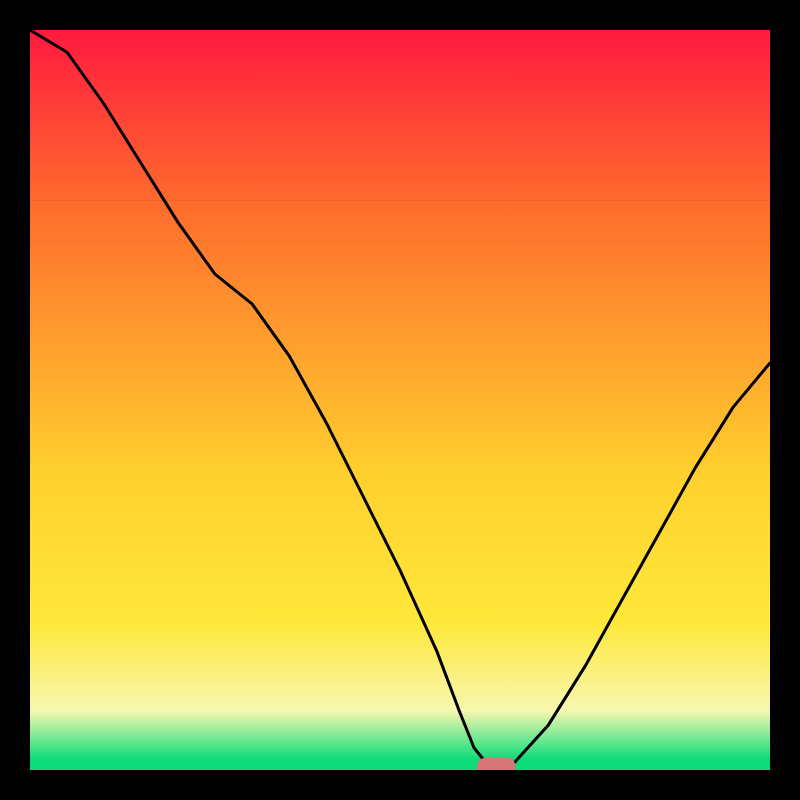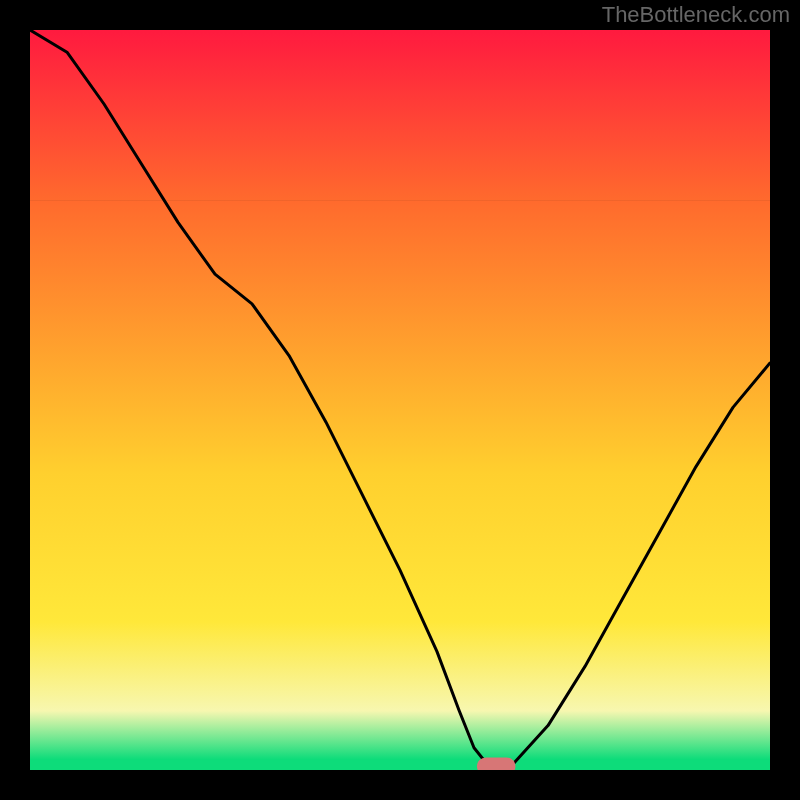--- a/index.html
+++ b/index.html
@@ -35,21 +35,20 @@
   .plot-svg {
     position: absolute;
     left: 0;
     top: 0;
   }
 </style>
 </head>
 <body>
 
 <div class="wrap">
-  <div class="watermark">TheBottleneck.com</div>
   <div class="plot">
     <svg id="plotSvg" class="plot-svg" width="740" height="740" viewBox="0 0 740 740">
         <defs>
           <linearGradient id="grad0" x1="0" y1="0" x2="0" y2="1">
             <stop offset="0%" stop-color="#ff1a3f"></stop>
             <stop offset="100%" stop-color="#ff6a2d"></stop>
           </linearGradient>
           <linearGradient id="grad1" x1="0" y1="0" x2="0" y2="1">
             <stop offset="0%" stop-color="#ff6a2d"></stop>
             <stop offset="100%" stop-color="#ffd02e"></stop>

